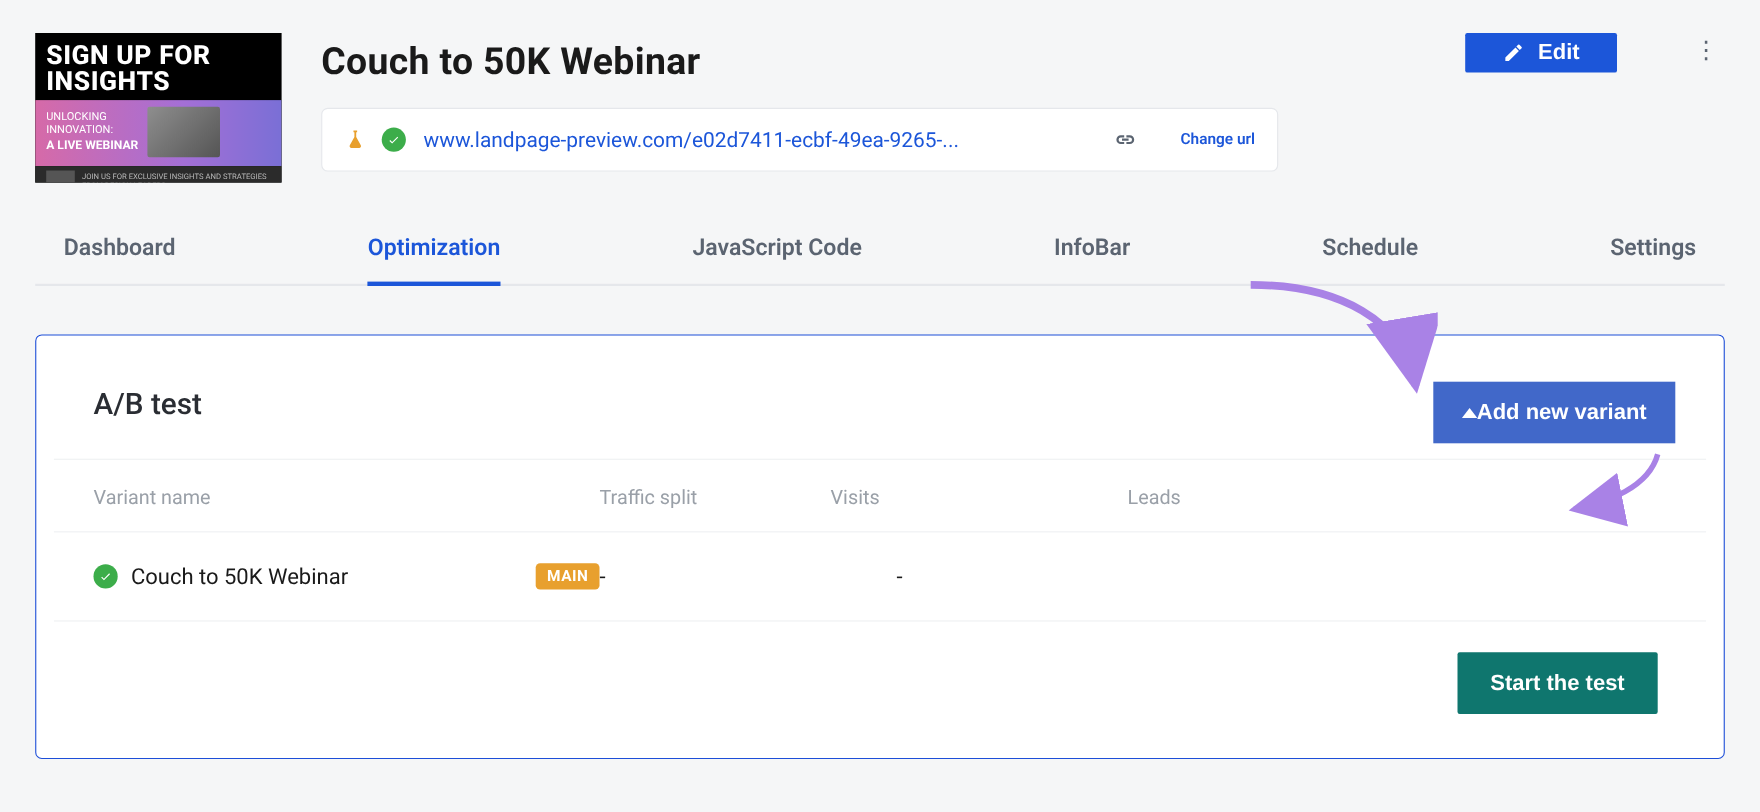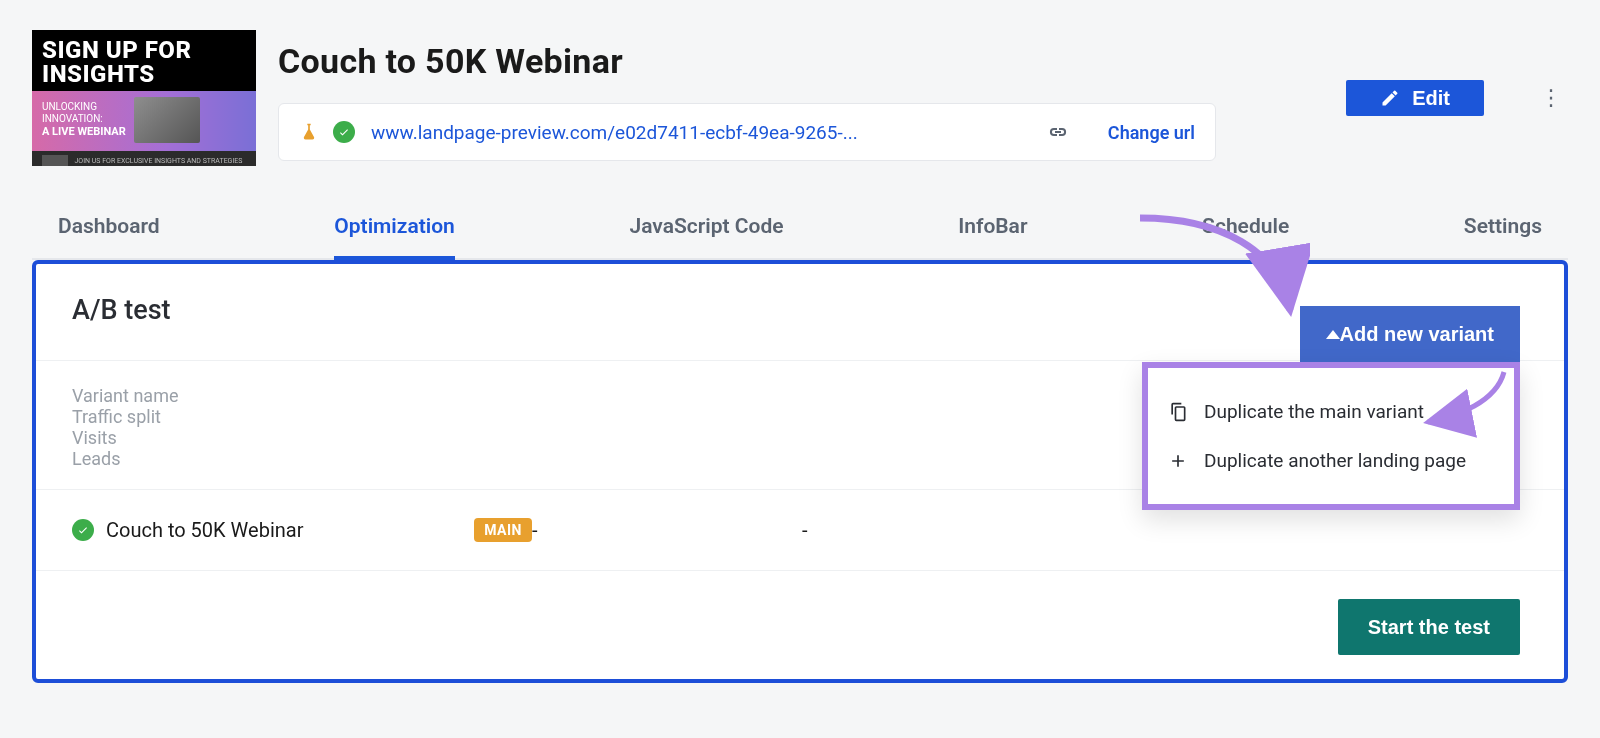--- a/index.html
+++ b/index.html
@@ -1,20 +1,20 @@
 <!DOCTYPE html>
 <html><head>
 <meta charset="utf-8">
 <style>
 * { box-sizing: border-box; margin: 0; padding: 0; }
 body { font-family: -apple-system, BlinkMacSystemFont, "Segoe UI", Roboto, Arial, sans-serif; background: #f5f6f7; color: #1a1a1a; width: 1600px; height: 738px; overflow: hidden; }
 
 .page { padding: 30px 32px 18px 32px; }
 
-.header-row { display: flex; align-items: center; gap: 22px; }
+.header-row { display: flex; align-items: flex-start; gap: 36px; }
 
 .thumb {
   width: 224px; height: 136px;
   background: #000; color: #fff; position: relative; overflow: hidden;
 }
 .thumb-top { padding: 8px 10px 4px 10px; }
 .thumb-title { font-weight: 800; font-size: 24px; line-height: 1.02; letter-spacing: 0.5px; }
 .thumb-mid {
   background: linear-gradient(90deg, #d66aa8 0%, #a46fd6 60%, #7a6fd6 100%);
   color: #fff; padding: 6px 10px 8px 10px; display: flex; align-items: center; gap: 8px;
@@ -26,46 +26,46 @@
 .thumb-bottom-sq { width: 38px; height: 20px; background:#555; }
 
 .title-col { flex: 1; }
 .page-title { font-size: 34px; font-weight: 700; margin-top: 6px; letter-spacing: .3px; color:#1a1a1a;}
 
 .url-card {
   background: #fff; border: 1px solid #e5e7eb; border-radius: 6px;
   margin-top: 22px; height: 58px;
   display: flex; align-items: center;
   padding: 0 20px; gap: 14px;
-  width: 938px;
+  width: 870px;
 }
 .flask { width: 20px; height: 20px; }
 .check-badge {
   width: 22px; height: 22px; border-radius: 50%; background: #3cad4a;
   display: inline-flex; align-items: center; justify-content: center;
 }
 .check-badge svg { display:block; }
 .url-text { color: #1c56d9; font-size: 19px; margin-left: 2px; white-space: nowrap; overflow: hidden; text-overflow: ellipsis; flex:1; }
 .link-ico { color: #5b6471; }
-.change-url { color: #1c56d9; font-size: 18px; font-weight: 600; margin-left: 24px; white-space:nowrap; }
+.change-url { color: #1c56d9; font-size: 14px; font-weight: 600; margin-left: 24px; white-space:nowrap; }
 
 .edit-btn {
   background: #1c56d9; color: #fff; height: 36px; padding: 16px 34px;
   border: none; font-size: 20px; font-weight: 700; display: inline-flex;
   align-items: center; gap: 12px; cursor: pointer; border-radius:2px;
 }
 .kebab { margin-left: 28px; color: #5b6471; cursor: pointer; padding: 10px 6px; font-size: 22px; line-height: 0.6;}
 
 .tabs { margin-top: 36px; display: flex; gap: 54px; border-bottom: 2px solid #e5e7eb; padding: 0 26px; justify-content: space-between; }
 .tab { font-size: 21px; color: #5b6471; font-weight: 600; padding: 12px 0 18px 0; cursor: pointer; }
 .tab.active { color: #1c56d9; border-bottom: 4px solid #1c56d9; margin-bottom: -2px; }
 
 .card {
-  background: #fff; border: 4px solid #1d4ed8; border-radius: 6px;
-  padding: 0; position: relative;
+  background: #fff; border: 1px solid #1d4ed8; border-radius: 6px;
+  margin-top: 44px; padding: 16px; position: relative;
 }
 .card-head { display:flex; align-items:center; padding: 30px 36px 34px 36px; }
 .ab-title { font-size: 27px; font-weight: 500; color: #2a2d33; }
 
 .add-variant {
   position: absolute; right: 44px; top: 42px;
   background: #4168c9; color: #fff; height: 56px; padding: 0 26px;
   border: none; font-size: 20px; font-weight: 700; display: inline-flex;
   align-items: center; cursor: pointer;
 }
@@ -74,21 +74,21 @@
 .dropdown {
   position: absolute; right: 44px; top: 98px;
   background: #fff; width: 378px;
   border: 6px solid #a982e6; border-top-width:6px;
   padding: 22px 18px 22px 18px;
   box-shadow: 0 10px 24px rgba(0,0,0,.12);
 }
 .dd-item { display:flex; align-items:center; gap:16px; font-size:19px; color:#2a2d33; padding: 10px 2px; cursor:pointer; }
 .dd-item + .dd-item { margin-top: 6px; }
 
-.tbl-head { display:flex; padding: 24px 36px 20px 36px; color:#9aa0a8; font-size:18px; border-top:1px solid #eef0f2; border-bottom:1px solid #eef0f2; margin-top:0px;flex-direction:column; }
+.tbl-head { display:flex; padding: 24px 36px 20px 36px; color:#9aa0a8; font-size:18px; border-top:1px solid #eef0f2; border-bottom:1px solid #eef0f2; margin-top:0px; }
 .col-name { width: 460px; }
 .col-split { width: 210px; }
 .col-visits { width: 270px; }
 .col-leads { flex:1; }
 
 .tbl-row { display:flex; align-items:center; padding: 28px 36px; font-size:20px; border-bottom:1px solid #eef0f2;}
 .row-name { width:460px; display:flex; align-items:center; gap:12px;}
 .row-badge-main { background:#e8a02e; color:#fff; font-size:14px; font-weight:700; padding:4px 10px; border-radius:4px; letter-spacing:.5px;}
 
 .start-wrap { display:flex; justify-content:flex-end; padding: 28px 44px 24px 0; }
@@ -183,38 +183,20 @@
 
     <div class="card-head">
       <div class="ab-title">A/B test</div>
     </div>
 
     <button class="add-variant">
       <span class="caret"></span>
       <span>Add new variant</span>
     </button>
 
-    <div class="dropdown">
-      <div class="dd-item">
-        <span>
-          <svg width="20" height="20" viewBox="0 0 24 24">
-              <path fill="#2a2d33" d="M16 1H6a2 2 0 0 0-2 2v12h2V3h10V1zm3 4H10a2 2 0 0 0-2 2v14a2 2 0 0 0 2 2h9a2 2 0 0 0 2-2V7a2 2 0 0 0-2-2zm0 16H10V7h9v14z"></path>
-            </svg>
-        </span>
-        <span>Duplicate the main variant</span>
-      </div>
-      <div class="dd-item">
-        <span>
-          <svg width="20" height="20" viewBox="0 0 24 24">
-              <path fill="#2a2d33" d="M19 13h-6v6h-2v-6H5v-2h6V5h2v6h6v2z"></path>
-            </svg>
-        </span>
-        <span>Duplicate another landing page</span>
-      </div>
-    </div>
 
     <svg class="arrow2" width="100" height="80">
       <defs>
           <marker id="ah2" markerWidth="12" markerHeight="12" refX="9" refY="5" orient="auto">
             <path d="M0,0 L10,5 L0,10 z" fill="#a982e6"></path>
           </marker>
         </defs>
       <path d="M88,6 C80,36 42,50 12,56" stroke="#a982e6" stroke-width="5" fill="none" marker-end="url(#ah2)"></path>
     </svg>
 

